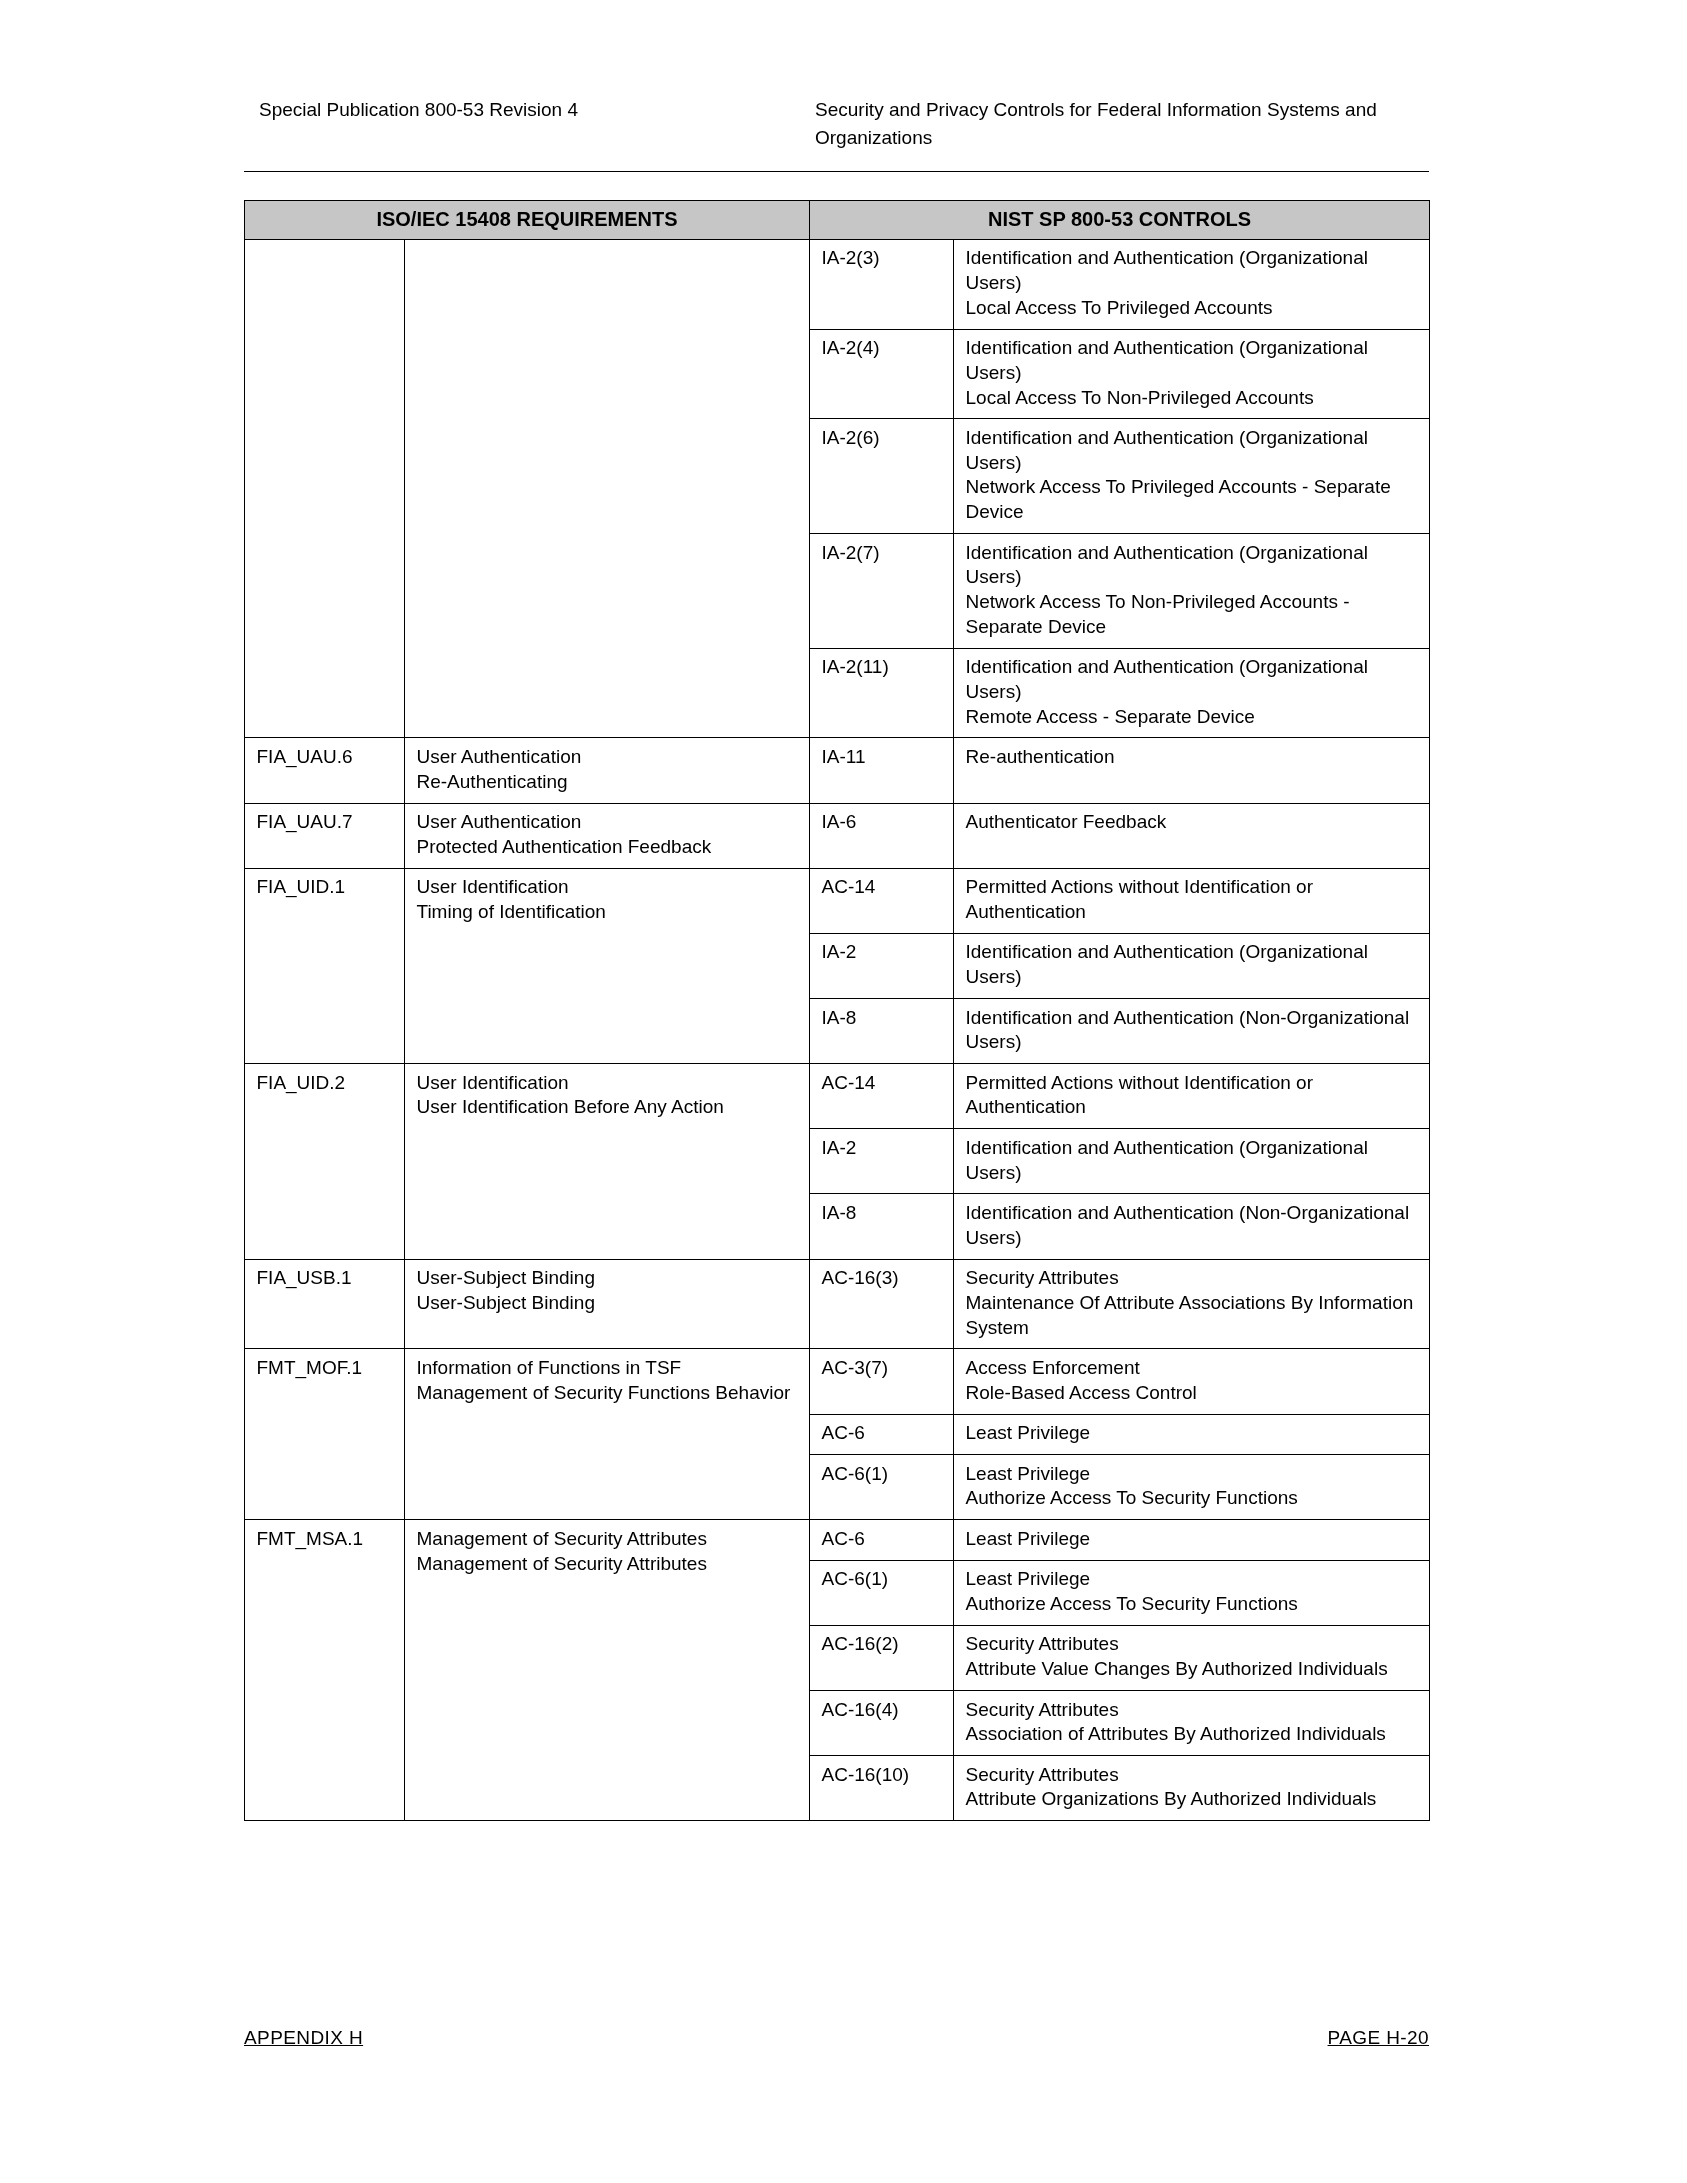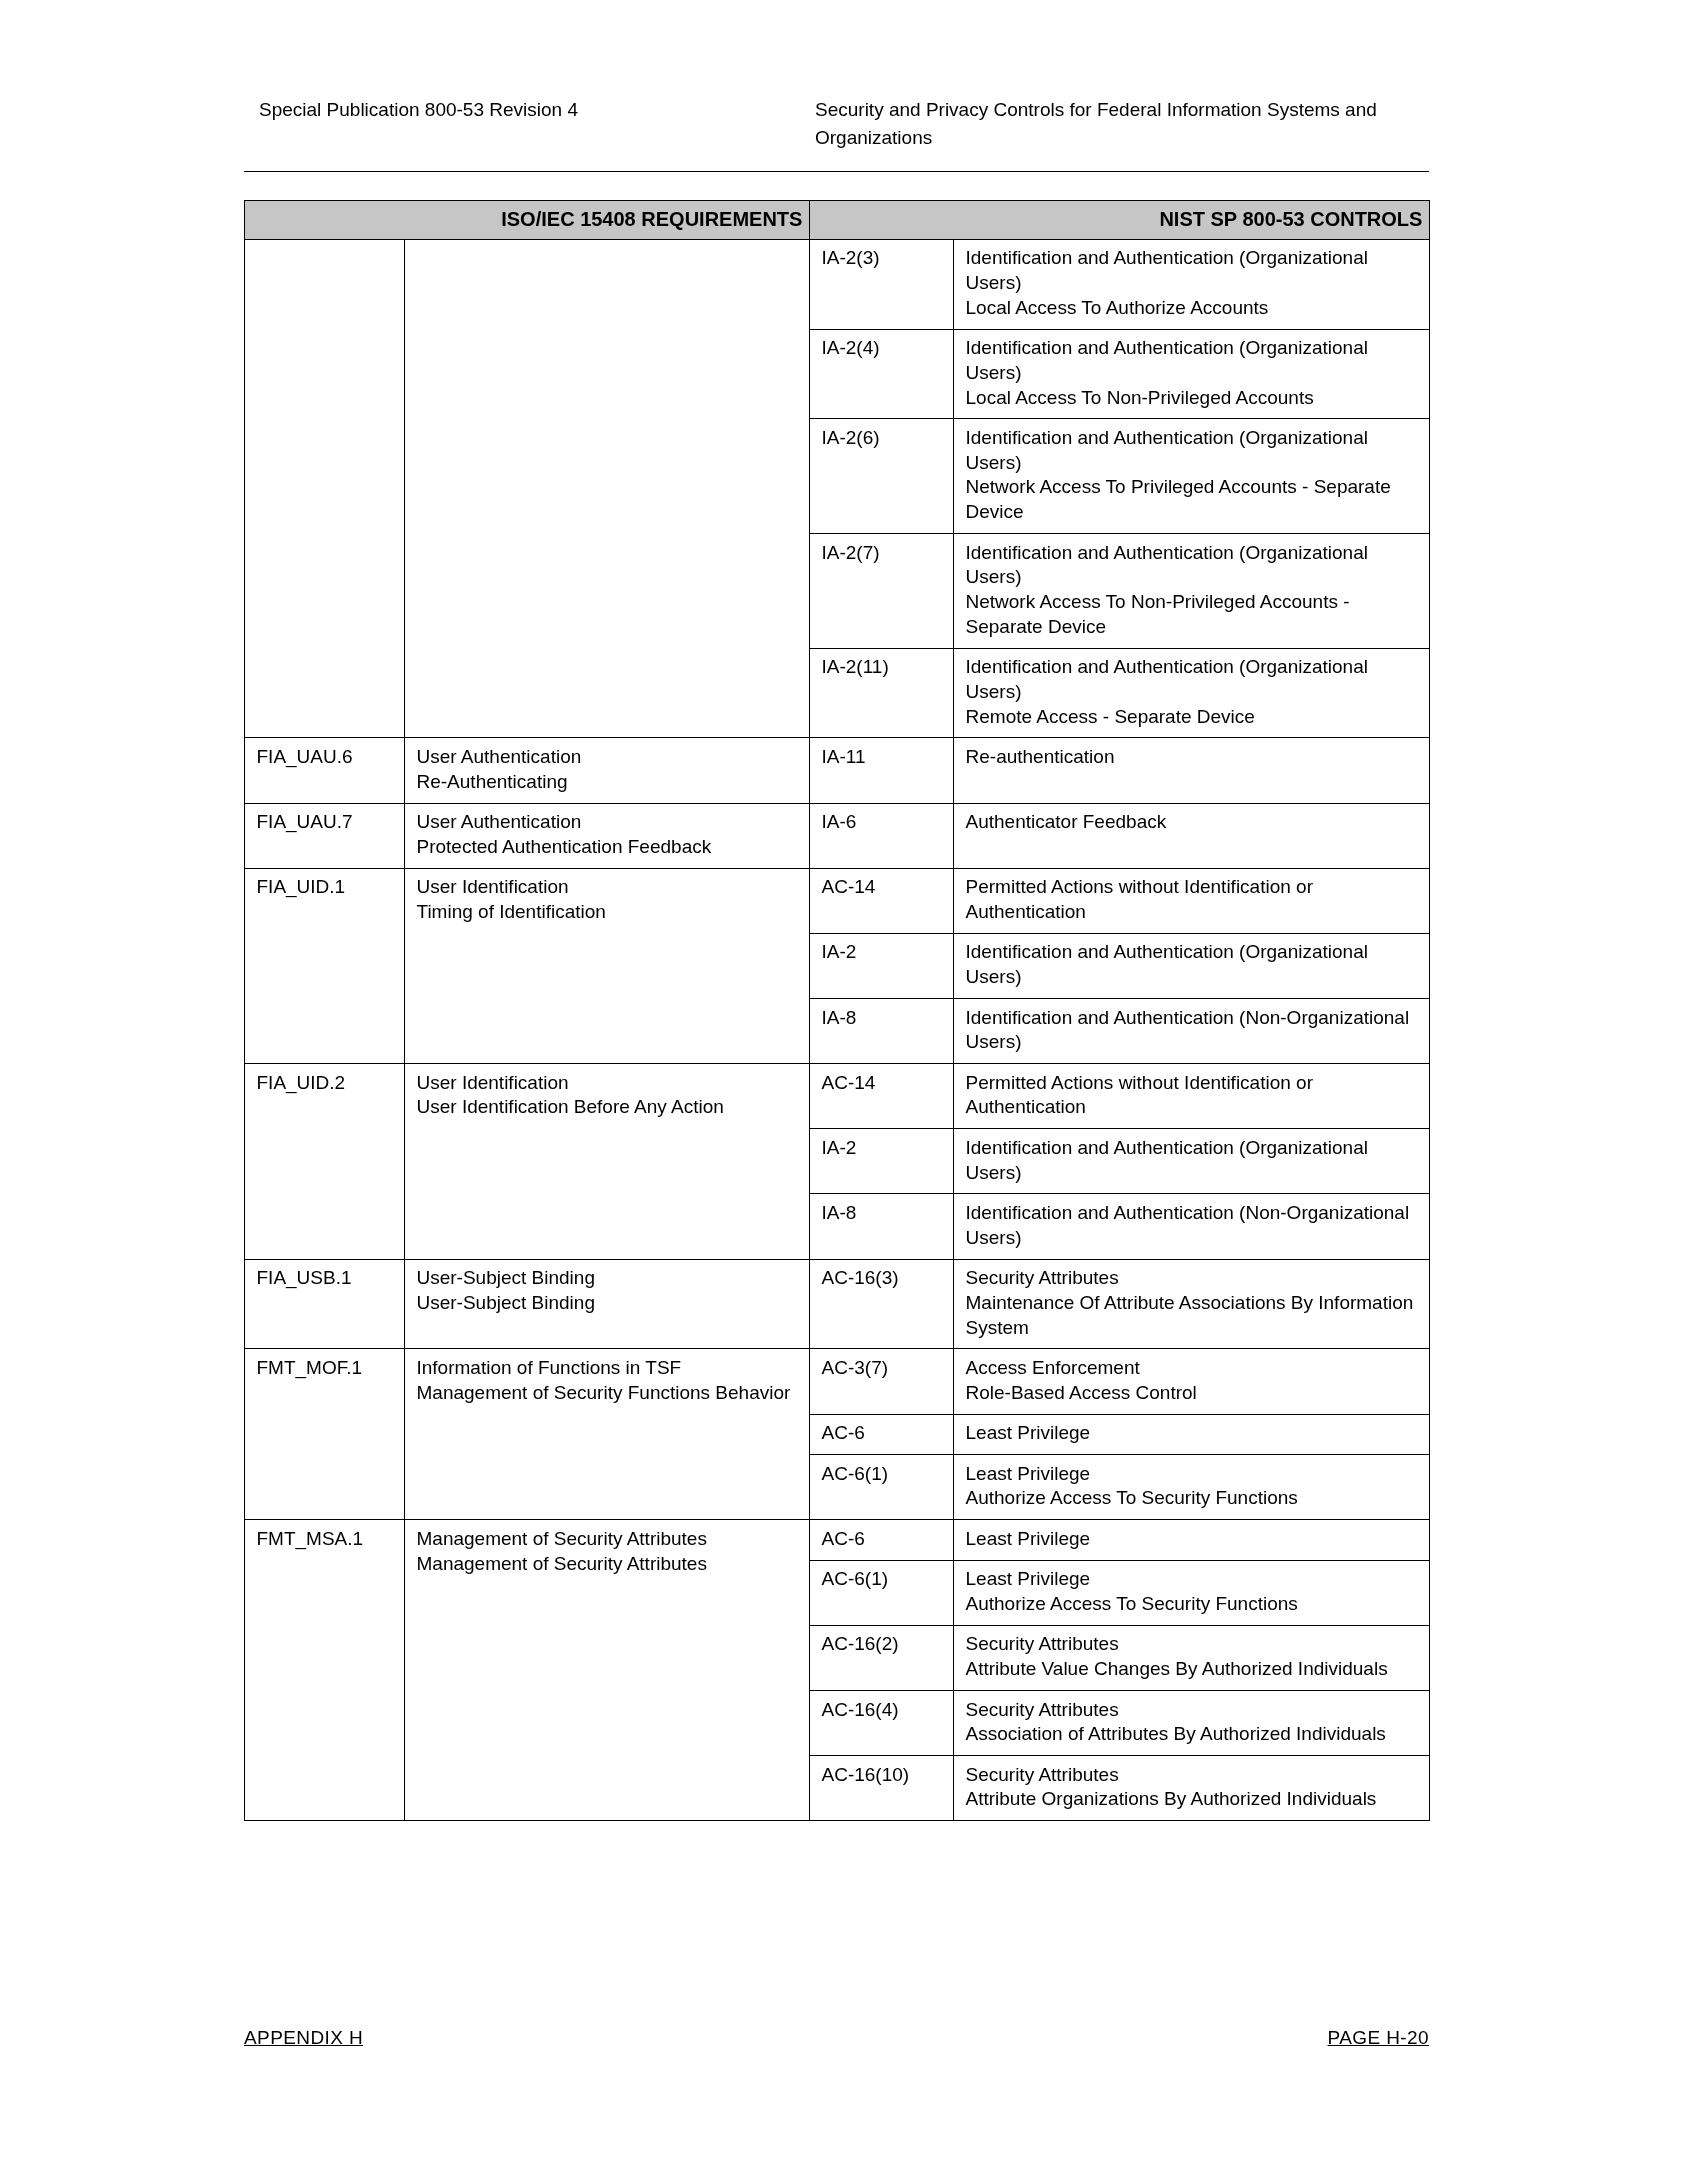--- a/index.html
+++ b/index.html
@@ -44,21 +44,21 @@
     table-layout: fixed;
   }
   table.mapping th, table.mapping td {
     border: 1.6px solid #000;
     vertical-align: top;
   }
   table.mapping th {
     background: #c6c6c6;
     font-size: 20px;
     font-weight: bold;
-    text-align: right;
+    text-align: center;
     padding: 7.4px 6.6px;
   }
   table.mapping td {
     font-size: 19px;
     line-height: 1.3;
     padding: 6.6px 11.5px 8.2px 11.5px;
   }
   td.c1 { font-weight: normal; }
   .bold { font-weight: normal; }
   .sub { font-weight: normal; }
@@ -93,21 +93,21 @@
     <th colspan="2">ISO/IEC 15408 REQUIREMENTS</th>
     <th colspan="2">NIST SP 800-53 CONTROLS</th>
   </tr>
 
   <tr>
     <td class="c1" rowspan="5"></td>
     <td class="c2" rowspan="5"></td>
     <td class="c3">IA-2(3)</td>
     <td class="c4">
       <div class="bold">Identification and Authentication (Organizational Users)</div>
-      <div class="sub">Local Access To Authorize Accounts</div>
+      <div class="sub">Local Access To Privileged Accounts</div>
     </td>
   </tr>
   <tr>
     <td class="c3">IA-2(4)</td>
     <td class="c4">
       <div class="bold">Identification and Authentication (Organizational Users)</div>
       <div class="sub">Local Access To Non-Privileged Accounts</div>
     </td>
   </tr>
   <tr>

